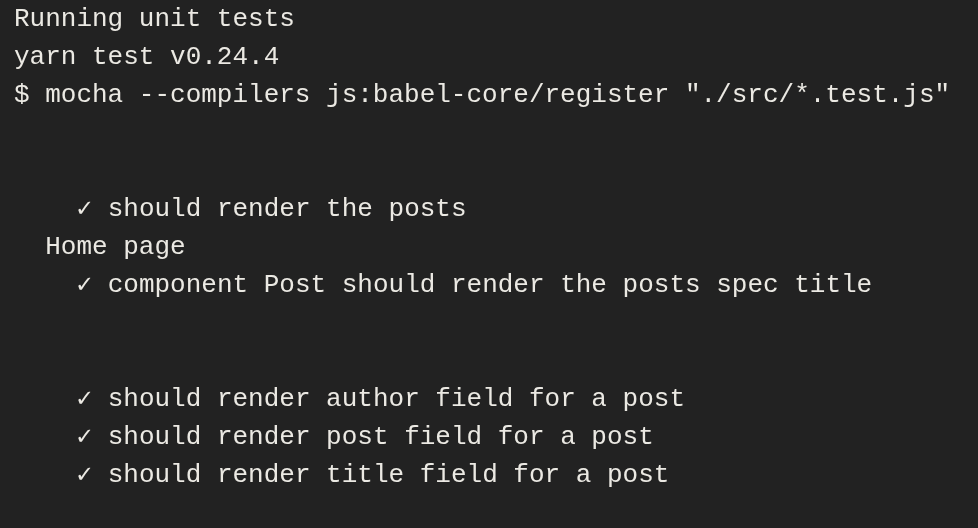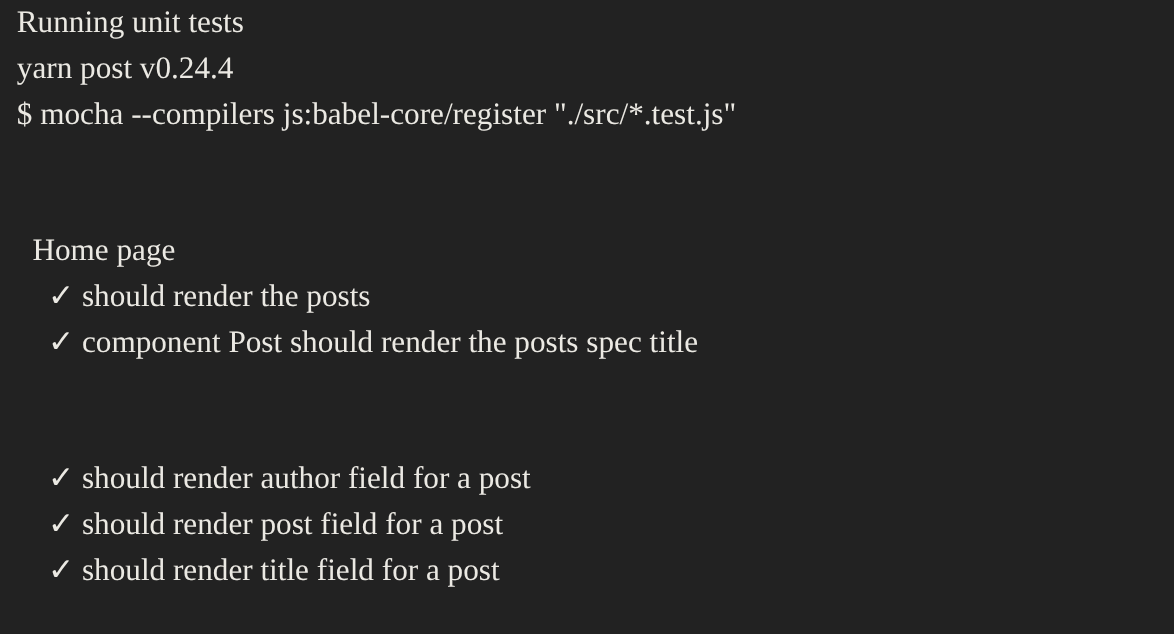--- a/index.html
+++ b/index.html
@@ -7,21 +7,21 @@
     padding: 0;
   }
   body {
     background: #222222;
   }
   #terminal {
     width: 978px;
     height: 528px;
     background: #222222;
     color: #ebe9e3;
-    font-family: Liberation Serif, serif;
+    font-family: Liberation Mono, monospace;
     font-size: 26px;
     line-height: 38px;
     box-sizing: border-box;
     padding: 0;
     overflow: hidden;
     position: relative;
   }
   .term-lines {
     padding-left: 14px;
     padding-top: 0px;
@@ -46,30 +46,30 @@
   }
 </style>
 </head>
 <body style="background: rgb(34, 34, 34);">
 
 <div id="terminal" style="background: rgb(34, 34, 34); color: rgb(235, 233, 227);">
   <div class="term-lines">
 
     <div class="line">Running unit tests</div>
 
-    <div class="line">yarn post v0.24.4</div>
+    <div class="line">yarn test v0.24.4</div>
 
     <div class="line">$ mocha --compilers js:babel-core/register "./src/*.test.js"</div>
 
     <div class="line blank"></div>
     <div class="line blank"></div>
 
+    <div class="line test"><span>    </span><span class="check">✓</span><span> </span><span>should render the posts</span></div>
+
     <div class="line suite"><span>  </span><span>Home page</span></div>
-
-    <div class="line test"><span>    </span><span class="check">✓</span><span> </span><span>should render the posts</span></div>
 
     <div class="line test"><span>    </span><span class="check">✓</span><span> </span><span>component Post should render the posts spec title</span></div>
 
     <div class="line blank"></div>
 
     <div class="line suite"><span>  </span></div>
 
     <div class="line test"><span>    </span><span class="check">✓</span><span> </span><span>should render author field for a post</span></div>
 
     <div class="line test"><span>    </span><span class="check">✓</span><span> </span><span>should render post field for a post</span></div>

